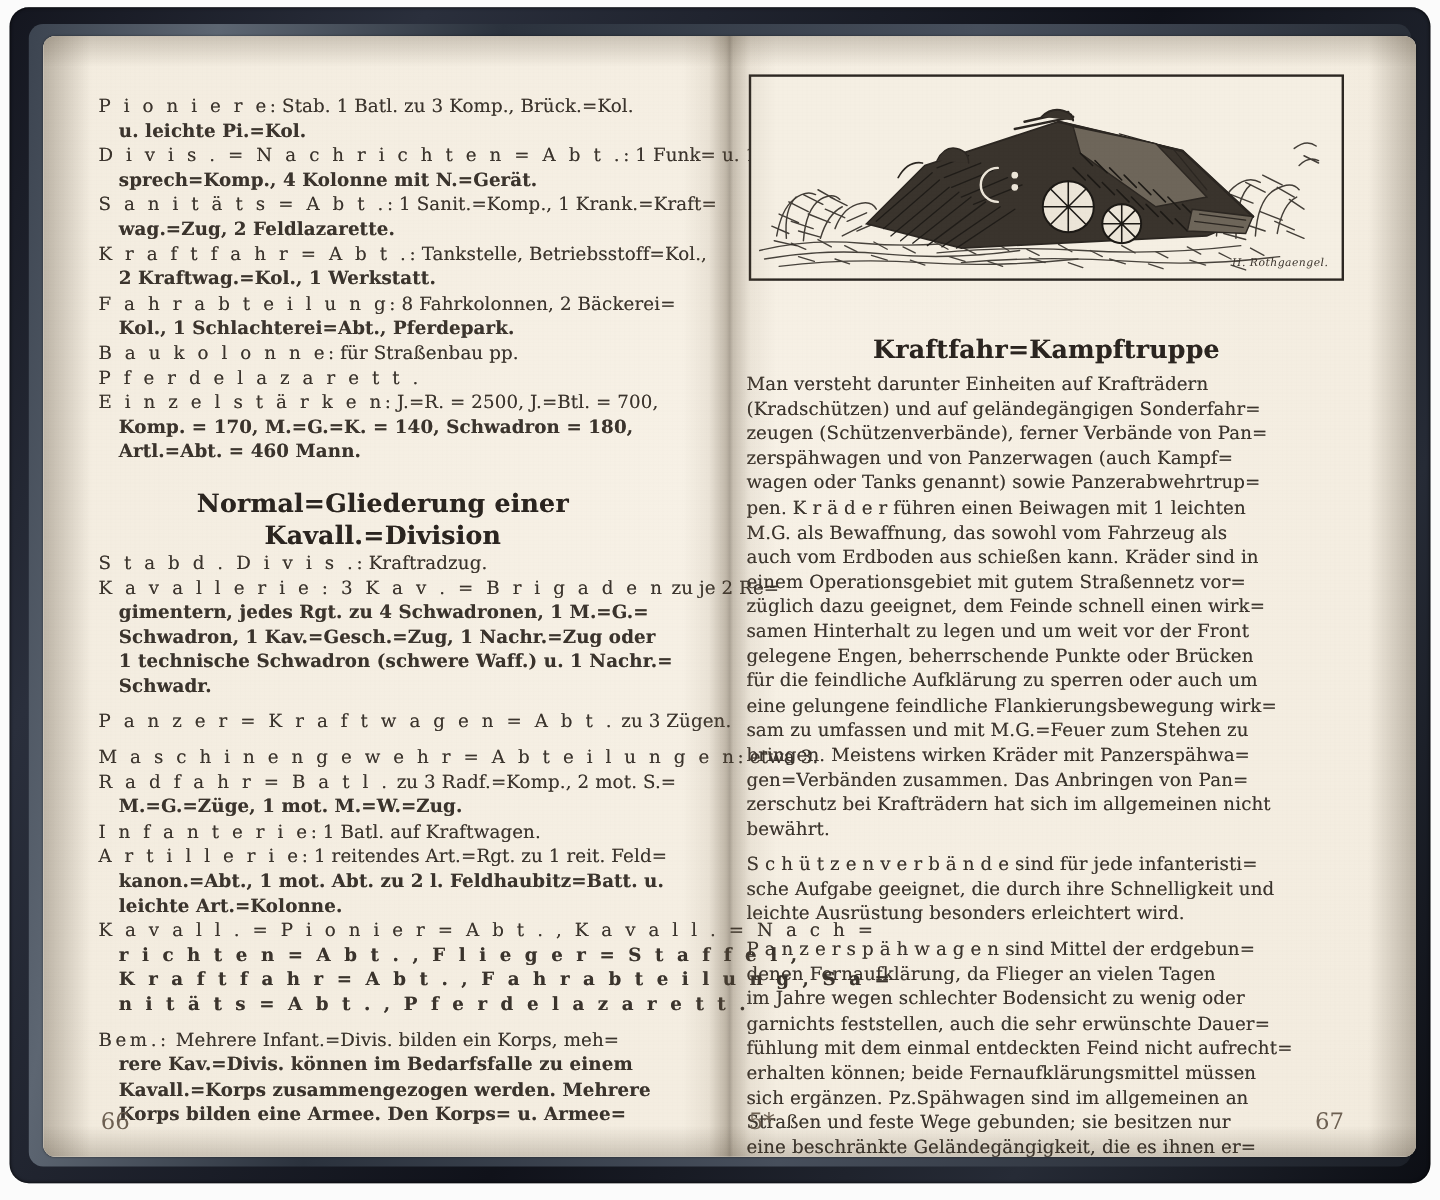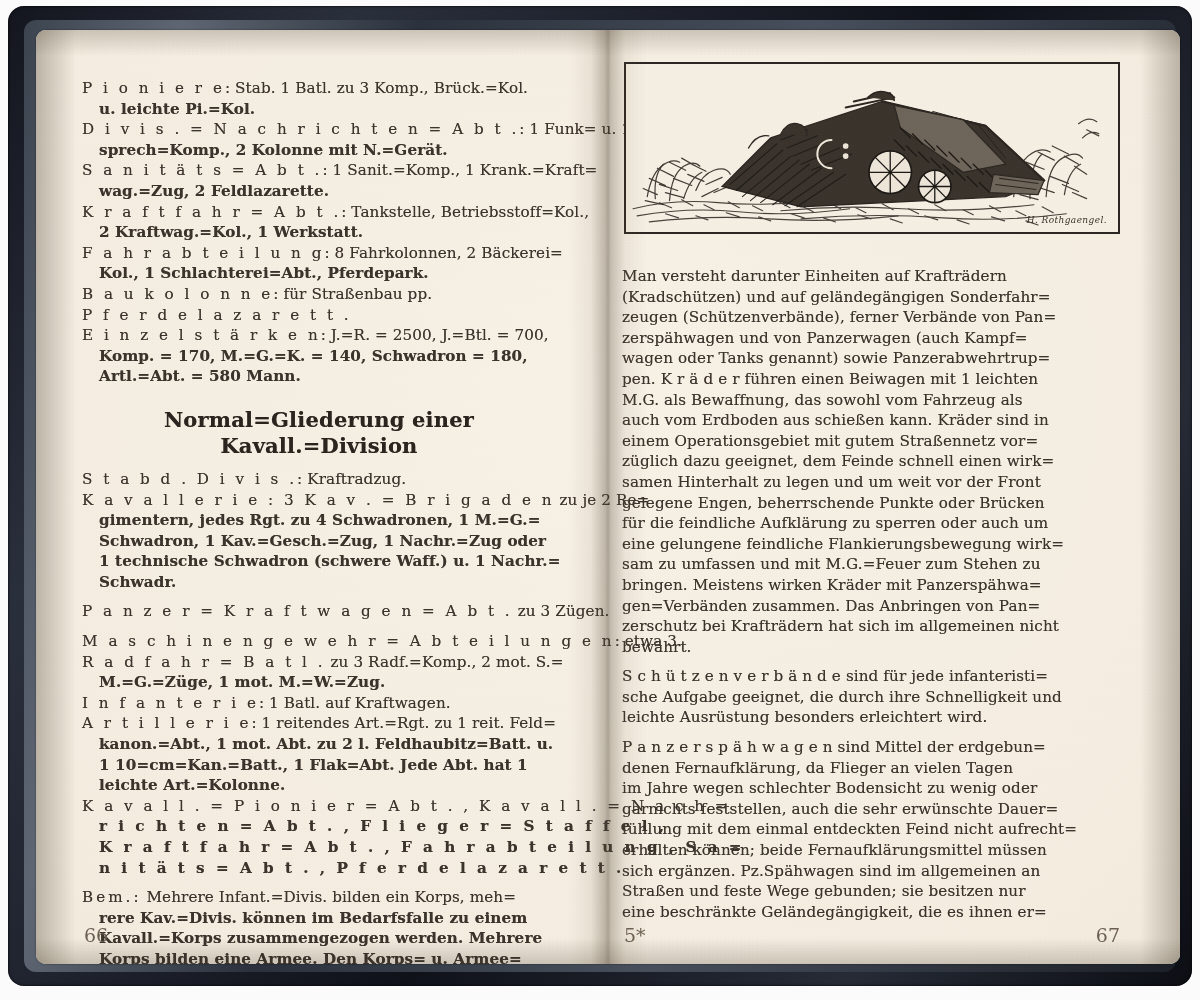--- a/index.html
+++ b/index.html
@@ -67,21 +67,21 @@
     text-shadow:0 0 .35px rgba(59,52,45,.55);
   }
   .para{margin-bottom:0px;}
   .para.gap{margin-top:9px;}
   .ind{padding-left:17px;font-weight:bold;}
   
   .sp{letter-spacing:3.0px;}
 
   h2.section{
     font-size:21px;line-height:26px;font-weight:bold;
-    text-align:center;margin:20px 0 10px 0;color:#2b2520;
+    text-align:center;margin:20px 0 0 0;color:#2b2520;
     letter-spacing:.2px;
     text-shadow:0 0 .5px rgba(43,37,32,.6);
   }
   h2.section.tight{margin:12px 0 6px 0;}
 
   
   .folio{position:absolute;bottom:18px;font-size:19px;color:#6d6052;}
   .folio.l{left:2px;}
   .folio.r{right:2px;margin-left:36px;}
   .folio.sig{left:2px;}
@@ -106,21 +106,21 @@
       <div class="paper">
 
         <div class="page left">
           <div class="col" id="left-col">
               <div class="para">
                 <div class="body-line"><span class="sp">P i o n i e r e</span><span>: Stab. 1 Batl. zu 3 Komp., Brück.=Kol.</span></div>
                 <div class="body-line ind"><span>u. leichte Pi.=Kol.</span></div>
               </div>
               <div class="para">
                 <div class="body-line"><span class="sp">D i v i s . = N a c h r i c h t e n = A b t .</span><span>: 1 Funk= u. 1 Fern=</span></div>
-                <div class="body-line ind"><span>sprech=Komp., 2 Kolonne mit N.=Gerät.</span></div>
+                <div class="body-line ind"><span>sprech=Komp., 4 Kolonne mit N.=Gerät.</span></div>
               </div>
               <div class="para">
                 <div class="body-line"><span class="sp">S a n i t ä t s = A b t .</span><span>: 1 Sanit.=Komp., 1 Krank.=Kraft=</span></div>
                 <div class="body-line ind"><span>wag.=Zug, 2 Feldlazarette.</span></div>
               </div>
               <div class="para">
                 <div class="body-line"><span class="sp">K r a f t f a h r = A b t .</span><span>: Tankstelle, Betriebsstoff=Kol.,</span></div>
                 <div class="body-line ind"><span>2 Kraftwag.=Kol., 1 Werkstatt.</span></div>
               </div>
               <div class="para">
@@ -129,21 +129,21 @@
               </div>
               <div class="para">
                 <div class="body-line"><span class="sp">B a u k o l o n n e</span><span>: für Straßenbau pp.</span></div>
               </div>
               <div class="para">
                 <div class="body-line"><span class="sp">P f e r d e l a z a r e t t .</span></div>
               </div>
               <div class="para">
                 <div class="body-line"><span class="sp">E i n z e l s t ä r k e n</span><span>:  J.=R.  =  2500,  J.=Btl.  =  700,</span></div>
                 <div class="body-line ind"><span>Komp. = 170, M.=G.=K. = 140, Schwadron = 180,</span></div>
-                <div class="body-line ind"><span>Artl.=Abt. = 580 Mann.</span></div>
+                <div class="body-line ind"><span>Artl.=Abt. = 460 Mann.</span></div>
               </div>
               <h2 class="section">Normal=Gliederung einer Kavall.=Division</h2>
               <div class="para">
                 <div class="body-line"><span class="sp">S t a b  d .  D i v i s .</span><span>: Kraftradzug.</span></div>
               </div>
               <div class="para">
                 <div class="body-line"><span class="sp">K a v a l l e r i e : 3  K a v . = B r i g a d e n</span><span> zu je 2 Re=</span></div>
                 <div class="body-line ind"><span>gimentern, jedes Rgt. zu 4 Schwadronen, 1 M.=G.=</span></div>
                 <div class="body-line ind"><span>Schwadron, 1 Kav.=Gesch.=Zug, 1 Nachr.=Zug oder</span></div>
                 <div class="body-line ind"><span>1 technische Schwadron (schwere Waff.) u. 1 Nachr.=</span></div>
@@ -158,21 +158,20 @@
               <div class="para">
                 <div class="body-line"><span class="sp">R a d f a h r = B a t l .</span><span> zu 3 Radf.=Komp., 2 mot. S.=</span></div>
                 <div class="body-line ind"><span>M.=G.=Züge, 1 mot. M.=W.=Zug.</span></div>
               </div>
               <div class="para">
                 <div class="body-line"><span class="sp">I n f a n t e r i e</span><span>: 1 Batl. auf Kraftwagen.</span></div>
               </div>
               <div class="para">
                 <div class="body-line"><span class="sp">A r t i l l e r i e</span><span>: 1 reitendes Art.=Rgt. zu 1 reit. Feld=</span></div>
                 <div class="body-line ind"><span>kanon.=Abt., 1 mot. Abt. zu 2 l. Feldhaubitz=Batt. u.</span></div>
-                <div class="body-line ind"><span>1 10=cm=Kan.=Batt., 1 Flak=Abt.  Jede Abt. hat 1</span></div>
                 <div class="body-line ind"><span>leichte Art.=Kolonne.</span></div>
               </div>
               <div class="para">
                 <div class="body-line"><span class="sp">K a v a l l . = P i o n i e r = A b t . ,   K a v a l l . = N a c h =</span></div>
                 <div class="body-line ind"><span class="sp">r i c h t e n = A b t . ,   F l i e g e r = S t a f f e l ,</span></div>
                 <div class="body-line ind"><span class="sp">K r a f t f a h r = A b t . ,   F a h r a b t e i l u n g ,  S a =</span></div>
                 <div class="body-line ind"><span class="sp">n i t ä t s = A b t . ,   P f e r d e l a z a r e t t .</span></div>
               </div>
               <div class="para gap">
                 <div class="body-line"><span class="sp">Bem.:</span><span> Mehrere Infant.=Divis. bilden ein Korps, meh=</span></div>
@@ -277,20 +276,21 @@
                     <path d="M150 66 q6 -12 16 -10 q10 2 10 12" fill="#3a342d" stroke="#2c2722" stroke-width="1.2"></path>
                     <path d="M118 80 q8 -14 20 -12" stroke="#2c2722" stroke-width="1.4"></path>
                   </g>
                 </g>
               </svg>
               <div class="sig-art">H. Rothgaengel.</div>
             </div>
           </div>
 
           <div class="col" id="right-col" style="top:236px;">
+              <h2 class="section tight">Kraftfahr=Kampftruppe</h2>
               <div class="para">
                 <div class="body-line"><span>Man  versteht  darunter  Einheiten  auf  Krafträdern</span></div>
                 <div class="body-line"><span>(Kradschützen)  und  auf  geländegängigen  Sonderfahr=</span></div>
                 <div class="body-line"><span>zeugen  (Schützenverbände),  ferner  Verbände  von  Pan=</span></div>
                 <div class="body-line"><span>zerspähwagen  und  von  Panzerwagen  (auch  Kampf=</span></div>
                 <div class="body-line"><span>wagen  oder  Tanks  genannt)  sowie  Panzerabwehrtrup=</span></div>
                 <div class="body-line"><span>pen.  K r ä d e r  führen  einen  Beiwagen  mit  1  leichten</span></div>
                 <div class="body-line"><span>M.G.  als  Bewaffnung,  das  sowohl  vom  Fahrzeug  als</span></div>
                 <div class="body-line"><span>auch  vom  Erdboden  aus  schießen  kann.  Kräder  sind  in</span></div>
                 <div class="body-line"><span>einem  Operationsgebiet  mit  gutem  Straßennetz  vor=</span></div>

